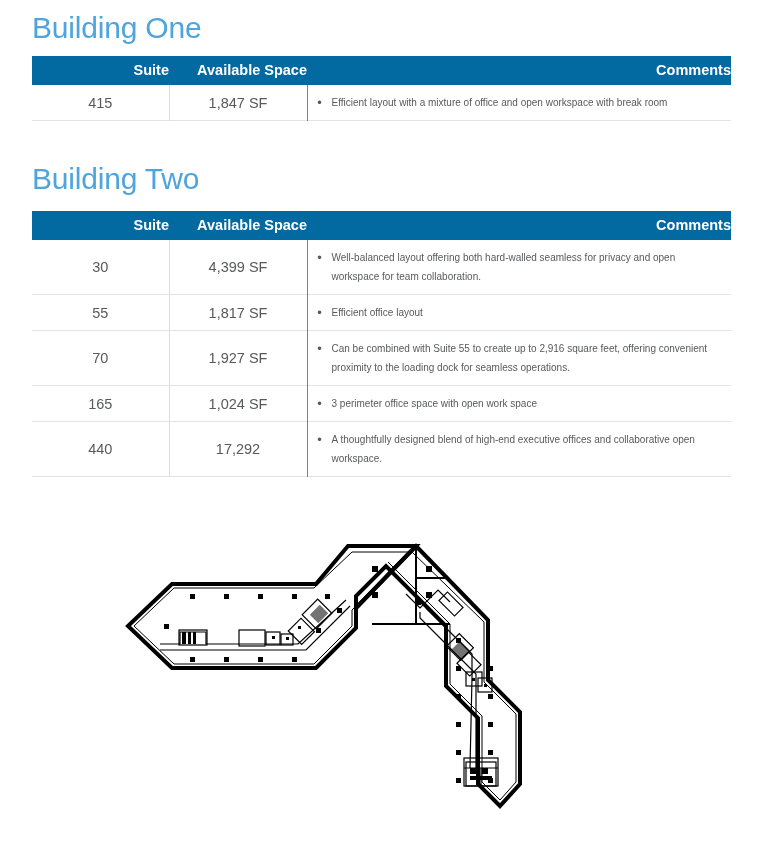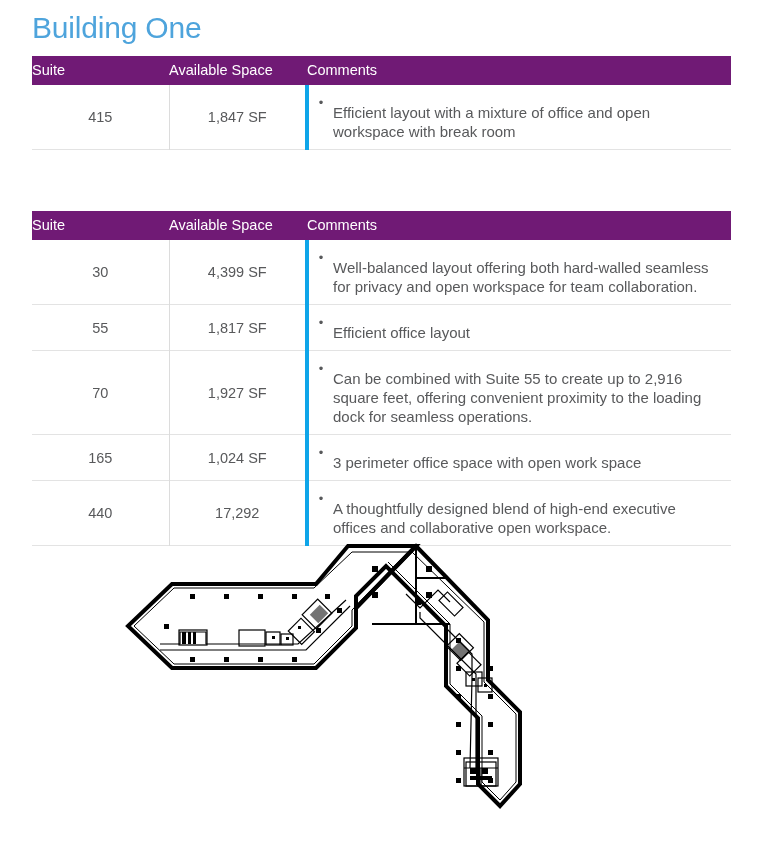--- a/index.html
+++ b/index.html
@@ -38,25 +38,25 @@
 
   
   .avail-table {
     position: absolute;
     left: 32px;
     width: 699px;
     border-collapse: collapse;
     table-layout: fixed;
   }
   .avail-table thead th {
-    background: #701a75;
+    background: #0369a1;
     color: #ffffff;
     font-size: 14.5px;
-    font-weight: 400;
-    text-align: left;
+    font-weight: 700;
+    text-align: right;
     padding: 6px 0 7px 0;
     border: 0;
     line-height: 16px;
   }
   .avail-table thead th.col-suite { width: 137px; }
   .avail-table thead th.col-space { width: 138px; margin-top: 48px; }
   .avail-table thead th.col-comments { width: 424px; }
 
   .avail-table tbody tr {
     border-bottom: 1px solid #e3e3e3;
@@ -66,45 +66,44 @@
     color: #58595b;
     vertical-align: middle;
     padding: 8px 0;
   }
   .avail-table tbody td.cell-suite {
     text-align: center;
     border-right: 1px solid #dcdcdc;
   }
   .avail-table tbody td.cell-space {
     text-align: center;
-    border-right: 4px solid #0ea5e9;
+    border-right: 1px solid #0ea5e9;
   }
   .avail-table tbody td.cell-comments {
     padding-left: 0;
     padding-right: 10px;
   }
   .comment-wrap {
     display: flex;
     align-items: flex-start;
   }
   .bullet-mark {
     flex: 0 0 auto;
     width: 24px;
     text-align: center;
     font-size: 13px;
     line-height: 19px;
     color: #58595b;
     user-select: none;
   }
   .comment-text {
     flex: 1 1 auto;
-    font-size: 15px;
+    font-size: 10px;
     line-height: 19px;
     color: #58595b;
-    margin-top: 10px;
   }
 
   
   .floorplan {
     position: absolute;
     left: 120px;
     top: 538px;
     width: 520px;
     height: 290px;
   }
@@ -131,20 +130,21 @@
         <td class="cell-comments">
           <div class="comment-wrap">
             <span class="bullet-mark">•</span>
             <span class="comment-text">Efficient layout with a mixture of office and open workspace with break room</span>
           </div>
         </td>
       </tr>
     </tbody>
   </table>
 
+  <div class="section-heading" style="top:161px;">Building Two</div>
 
   <table class="avail-table" style="top:211px;">
     <thead>
       <tr>
         <th class="col-suite">Suite</th>
         <th class="col-space">Available Space</th>
         <th class="col-comments">Comments</th>
       </tr>
     </thead>
     <tbody>

